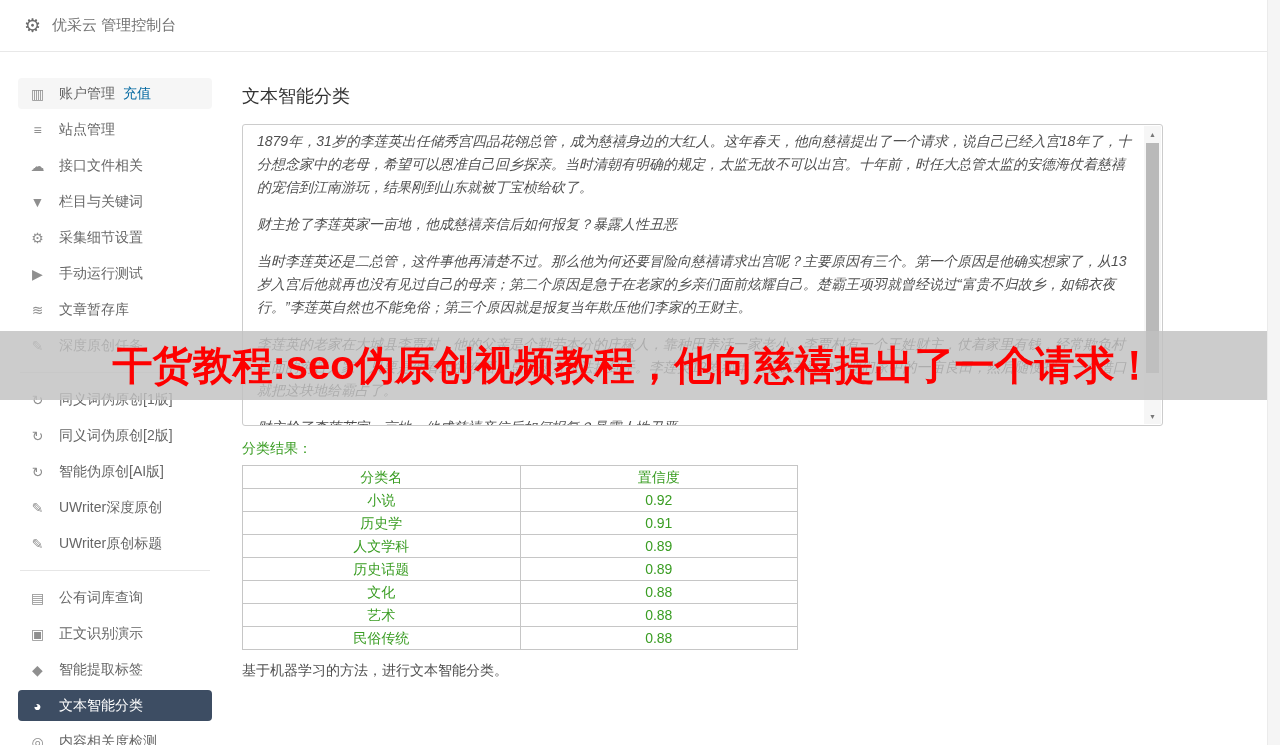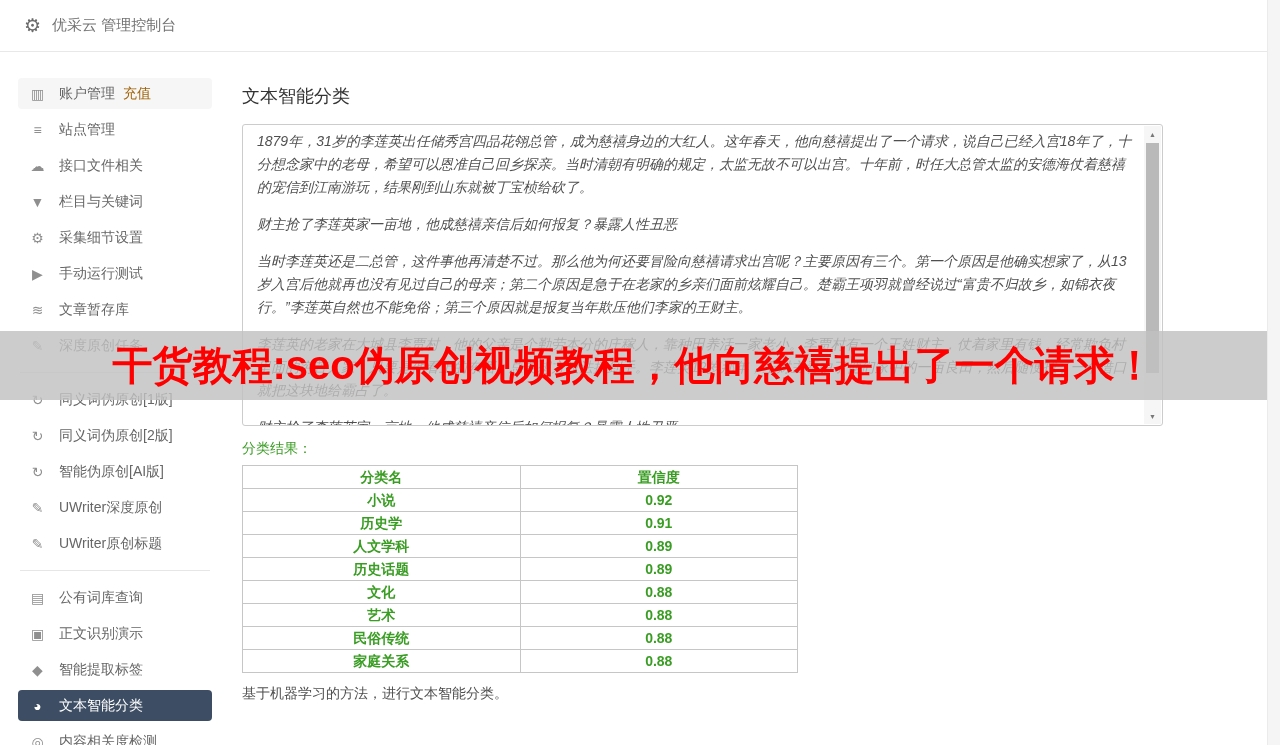--- a/index.html
+++ b/index.html
@@ -14,36 +14,36 @@
   .gear { font-size: 19px; color: #6a6a6a; margin-right: 11px; }
   .app-title { font-size: 15px; color: #737373; }
   
   .layout { display: flex; height: 692px; }
   .sidebar { width: 230px; flex-shrink: 0; padding: 26px 18px 0 18px; }
   .sb-item { display: flex; align-items: center; height: 31px; margin-bottom: 5px; padding: 0 10px; border-radius: 4px; font-size: 14px; color: #666; cursor: pointer; white-space: nowrap; }
   .sb-icon { width: 19px; margin-right: 12px; color: #8f8f8f; font-size: 14px; text-align: center; flex-shrink: 0; }
   .sb-item.highlight { background: #f6f6f6; }
   .sb-item.active { background: #3d4d63; color: #fff; }
   .sb-item.active .sb-icon { color: #fff; }
-  .sb-badge { color: #a16207; margin-left: 8px; }
+  .sb-badge { color: #0369a1; margin-left: 8px; }
   .sb-divider { height: 1px; background: #e6e6e6; margin: 11px 2px; }
   
   .main { flex: 1; padding: 32px 0 0 12px; }
   .page-title { font-size: 18px; font-weight: 400; color: #333; margin: 0 0 16px 0; }
   .article { position: relative; width: 921px; height: 302px; border: 1px solid #cccccc; border-radius: 3px; background: #fff; overflow: hidden; font-style: italic; }
   .article-inner { padding: 5px 30px 0 14px; font-size: 14px; line-height: 23px; color: #4f4f4f; }
   .article-inner p { margin: 0 0 14px 0; }
   .ta-scroll { position: absolute; top: 1px; right: 1px; bottom: 1px; width: 17px; background: #f6f6f6; }
   .ta-arrow { position: absolute; left: 0; width: 17px; height: 16px; display: flex; align-items: center; justify-content: center; font-size: 7px; color: #777; }
   .ta-arrow.up { top: 0; }
   .ta-arrow.down { bottom: 0; }
   .ta-thumb { position: absolute; left: 2px; right: 2px; top: 17px; height: 230px; background: #b9b9b9; }
   .result-label { color: #3a9d23; font-size: 14px; margin: 14px 0 7px 0; font-family: Liberation Mono, monospace; }
   table.results { border-collapse: collapse; width: 556px; table-layout: fixed; }
-  table.results th, table.results td { border: 1px solid #c6c6c6; height: 23px; line-height: 22px; text-align: center; color: #3a9d23; font-size: 14px; font-weight: 700; padding: 0; }
+  table.results th, table.results td { border: 1px solid #c6c6c6; height: 23px; line-height: 22px; text-align: center; color: #3a9d23; font-size: 14px; font-weight: 400; padding: 0; }
   .footer-note { margin-top: 12px; font-size: 14px; color: #4f4f4f; }
   
   .banner { position: absolute; left: 0; top: 331px; width: 1267px; height: 69px; z-index: 20; display: flex; align-items: center; justify-content: center; overflow: hidden; }
   .banner-text { font-size: 40px; font-weight: bold; white-space: nowrap; letter-spacing: 0px; }
   
   .page-scrollbar { position: absolute; top: 0; right: 0; width: 13px; height: 745px; background: #f5f5f5; border-left: 1px solid #ebebeb; z-index: 30; }
 </style>
 </head>
 <body>
 
@@ -180,24 +180,20 @@
             <td>0.88</td>
           </tr>
           <tr>
             <td>艺术</td>
             <td>0.88</td>
           </tr>
           <tr>
             <td>民俗传统</td>
             <td>0.88</td>
           </tr>
-          <tr>
-            <td>家庭关系</td>
-            <td>0.88</td>
-          </tr>
         </tbody>
     </table>
 
     <div class="footer-note">基于机器学习的方法，进行文本智能分类。</div>
   </div>
 </div>
 
 <div class="banner" style="background: rgba(193, 193, 193, 0.82);">
   <span class="banner-text" style="color: rgb(254, 0, 0);">干货教程:seo伪原创视频教程，他向慈禧提出了一个请求！</span>
 </div>

